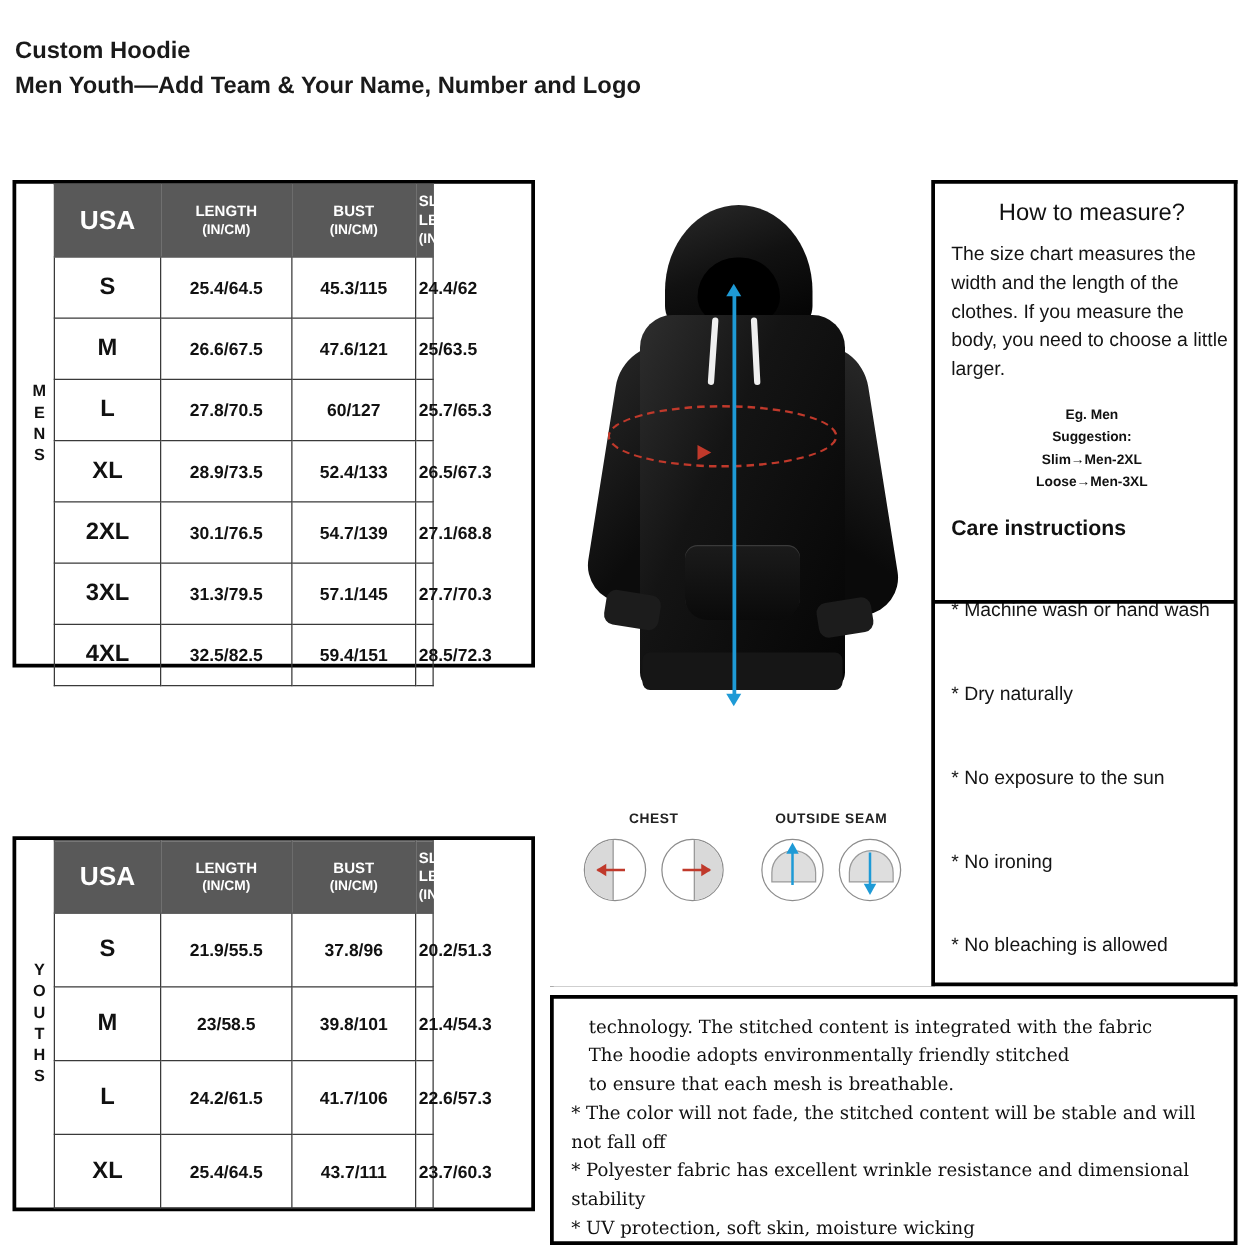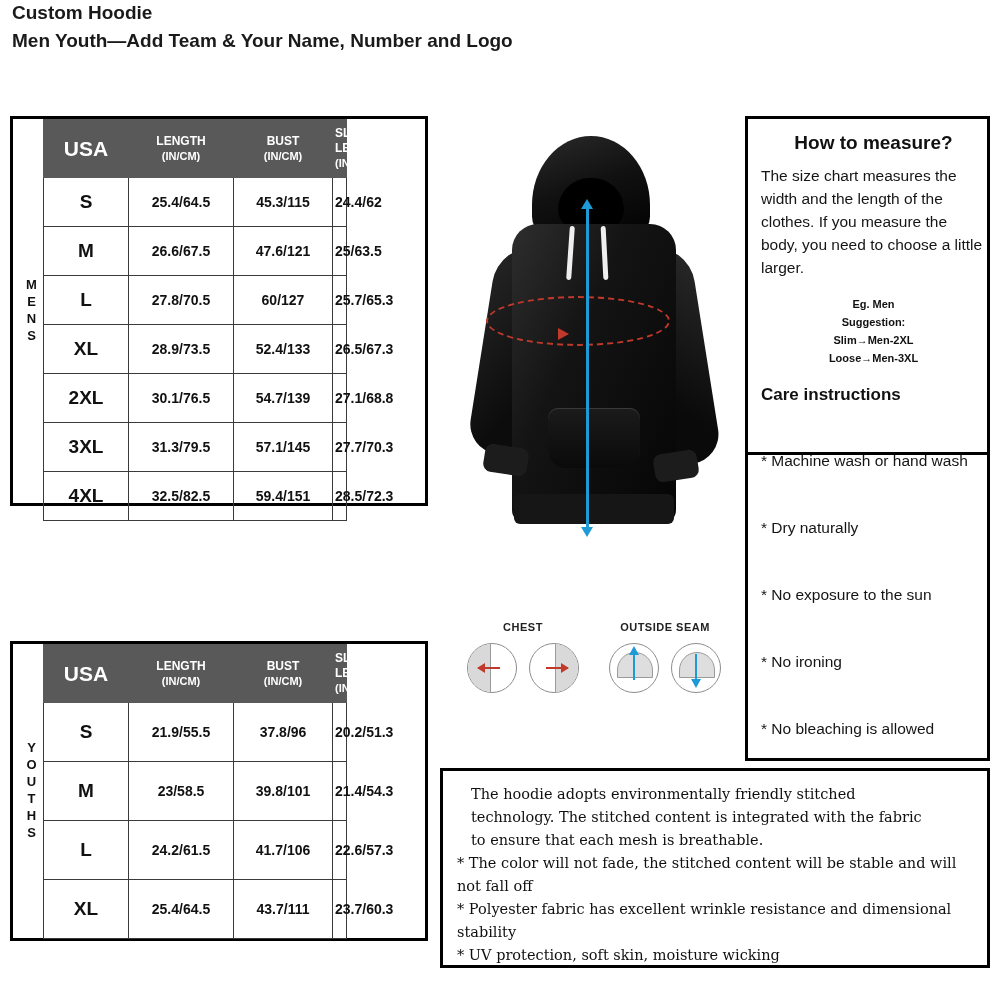--- a/index.html
+++ b/index.html
@@ -11,21 +11,21 @@
     height: 1000px;
     background: #ffffff;
     font-family: "Liberation Sans", sans-serif;
     color: #111111;
     overflow: hidden;
     position: relative;
   }
 
   
   #header {
-    padding: 0 0 0 12px;
+    padding: 28px 0 0 12px;
   }
   #title-main {
     font-size: 19px;
     font-weight: bold;
     color: #1a1a1a;
     line-height: 26px;
   }
   #title-sub {
     font-size: 19px;
     font-weight: bold;
@@ -333,21 +333,21 @@
     position: absolute;
     left: 745px;
     top: 60px;
     width: 245px;
     height: 645px;
     padding: 8px 4px 0 16px;
     box-sizing: border-box;
   }
   #measure-title {
     font-size: 19px;
-    font-weight: bold;
+    font-weight: normal;
     text-align: center;
     margin: 8px 0 10px 0;
   }
   #measure-body {
     font-size: 15.5px;
     line-height: 23px;
     color: #151515;
     margin-bottom: 16px;
   }
   .eg-line {
@@ -627,21 +627,21 @@
       <div class="care-line">* Machine wash or hand wash</div>
       <div class="care-line">* Dry naturally</div>
       <div class="care-line">* No exposure to the sun</div>
       <div class="care-line">* No ironing</div>
       <div class="care-line">* No bleaching is allowed</div>
     </div>
   </div>
   <div id="care-divider"></div>
 
   <div id="note-box">
+    <div class="note-line indent">technology. The stitched content is integrated with the fabric</div>
     <div class="note-line indent">The hoodie adopts environmentally friendly stitched</div>
-    <div class="note-line indent">technology. The stitched content is integrated with the fabric</div>
     <div class="note-line indent">to ensure that each mesh is breathable.</div>
     <div class="note-line">* The color will not fade, the stitched content will be stable and will not fall off</div>
     <div class="note-line">* Polyester fabric has excellent wrinkle resistance and dimensional stability</div>
     <div class="note-line">* UV protection, soft skin, moisture wicking</div>
   </div>
 
 </div>
 
 </body></html>

